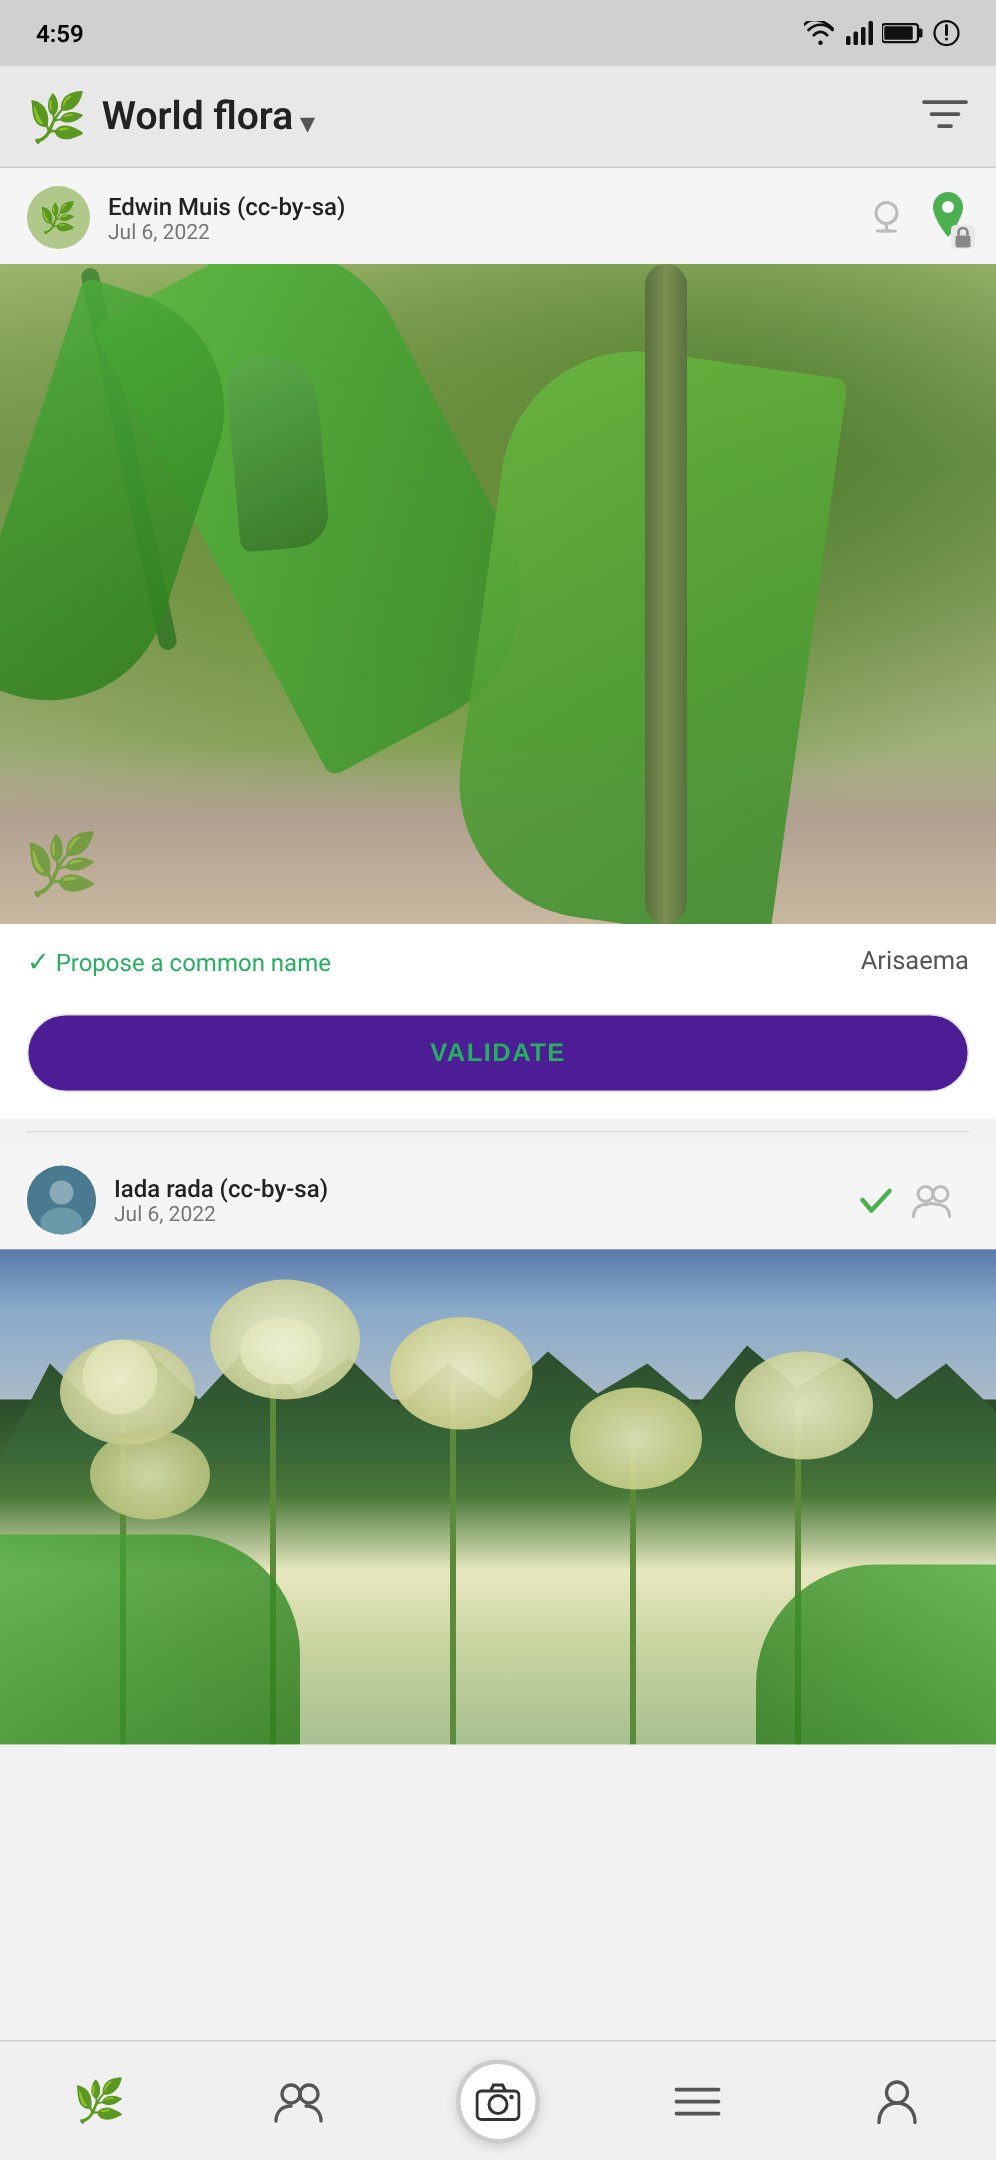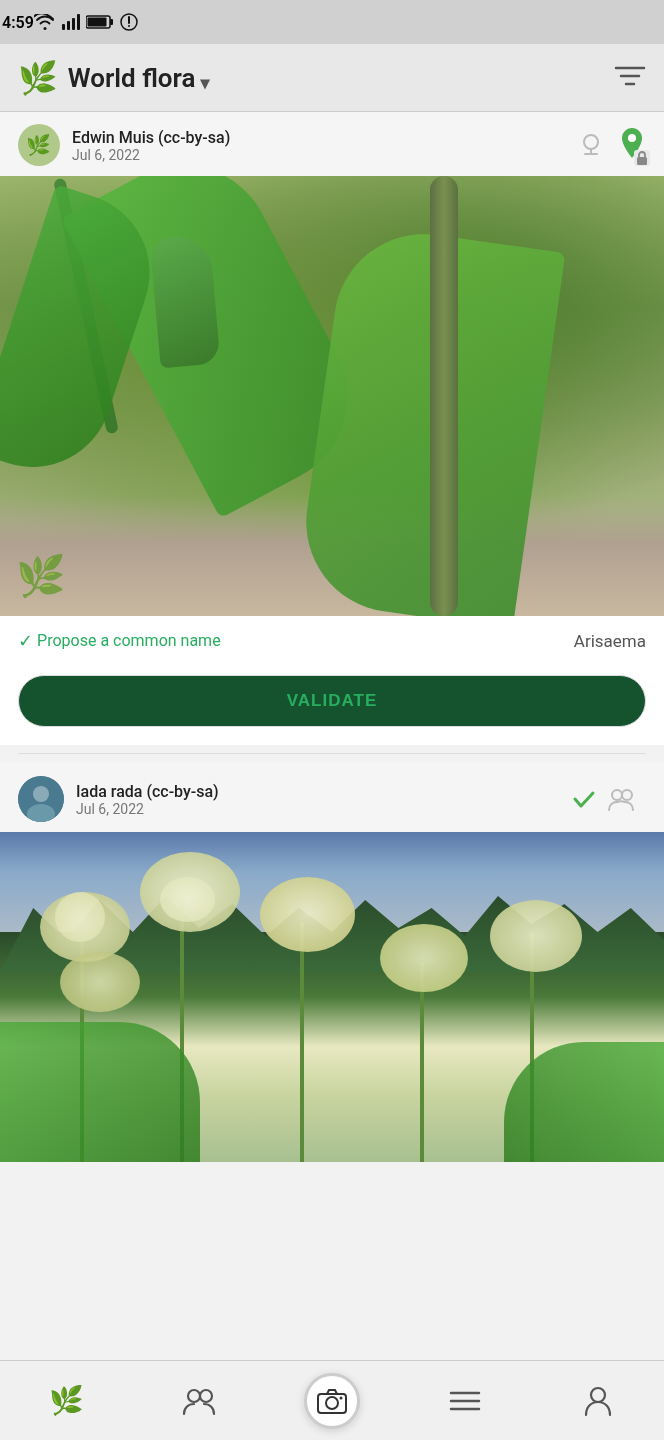--- a/index.html
+++ b/index.html
@@ -11,22 +11,22 @@
       font-family: -apple-system, BlinkMacSystemFont, 'Segoe UI', Roboto, sans-serif;
       overflow-x: hidden;
     }
 
     
     .status-bar {
       background: #d0d0d0;
       height: 44px;
       display: flex;
       align-items: center;
-      justify-content: flex-start;
-      padding: 0 2px;
+      justify-content: space-between;
+      padding: 0 24px;
       font-size: 16px;
       font-weight: 600;
     }
     .status-icons { display: flex; align-items: center; gap: 6px; }
 
     
     .header {
       background: #e8e8e8;
       height: 68px;
       display: flex;
@@ -191,21 +191,21 @@
       font-size: 17px;
       font-weight: 600;
       letter-spacing: 1px;
       cursor: pointer;
     }
     .btn-validate {
       flex: 1;
       height: 52px;
       border: 1.5px solid #ddd;
       border-radius: 30px;
-      background: #14532d;
+      background: #4c1d95;
       color: #27ae60;
       font-size: 17px;
       font-weight: 600;
       letter-spacing: 1px;
       cursor: pointer;
     }
 
     
     .divider {
       height: 1px;

